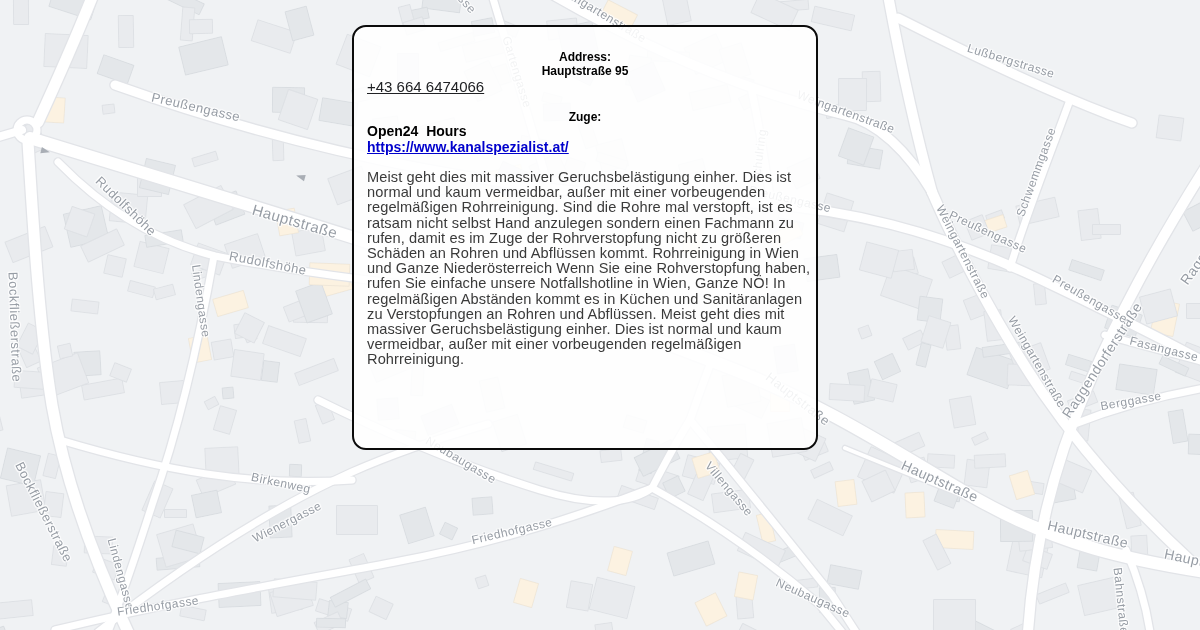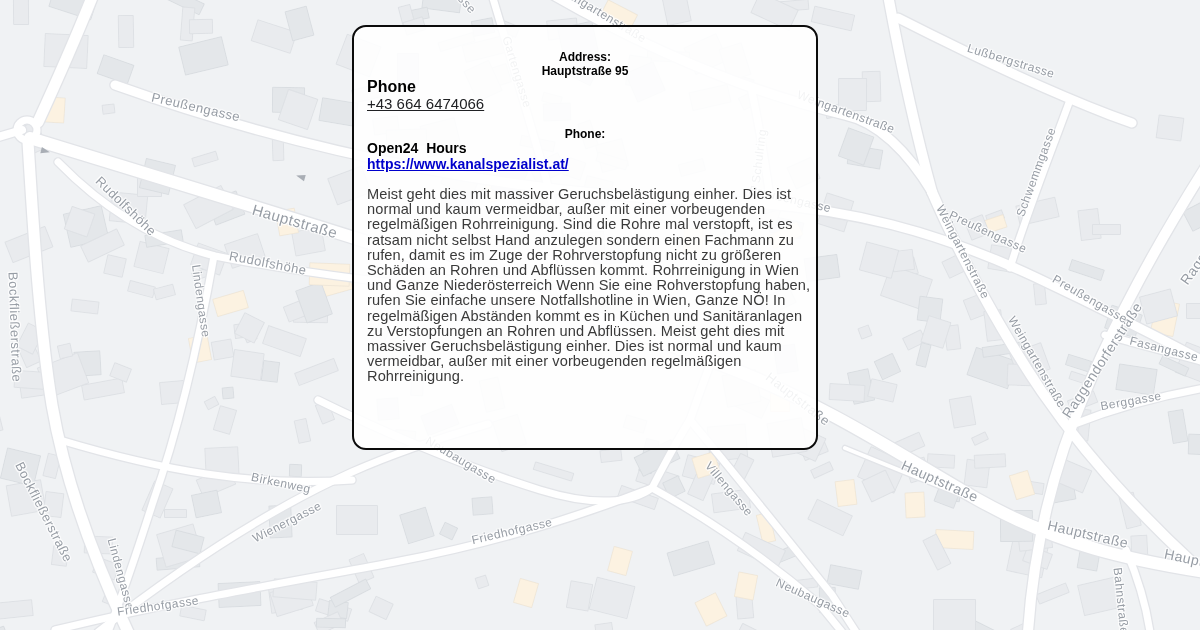--- a/index.html
+++ b/index.html
@@ -445,24 +445,23 @@
       <span class="street-label" style="left: 798px; top: 399px; font-size: 13px; transform: translate(-50%, -50%) rotate(38deg);">Hauptstraße</span>
       <span class="street-label" style="left: 790px; top: 199px; font-size: 12px; transform: translate(-50%, -50%) rotate(13deg);">Preußengasse</span>
       <span class="street-label" style="left: 449px; top: -16px; font-size: 12px; transform: translate(-50%, -50%) rotate(48deg);">Gartengasse</span>
     </div>
 </div>
 
 <div class="card">
   <div class="sec1">
     <div class="bline">Address:</div>
     <div class="bline">Hauptstraße 95</div>
-    <div class="phone-label">Phone</div>
     <a class="phone-link">+43 664 6474066</a>
   </div>
   <div class="sec2">
-    <div class="bline">Phone:</div>
+    <div class="bline">Zuge:</div>
     <div class="hours-val">Open24  Hours</div>
     <a class="web-link" id="web-link" style="color: rgb(0, 0, 204);">https://www.kanalspezialist.at/</a>
   </div>
   <div class="sec3">
     <div class="desc-body">Meist geht dies mit massiver Geruchsbelästigung einher. Dies ist normal und kaum vermeidbar, außer mit einer vorbeugenden regelmäßigen Rohrreinigung. Sind die Rohre mal verstopft, ist es ratsam nicht selbst Hand anzulegen sondern einen Fachmann zu rufen, damit es im Zuge der Rohrverstopfung nicht zu größeren Schäden an Rohren und Abflüssen kommt. Rohrreinigung in Wien und Ganze Niederösterreich Wenn Sie eine Rohverstopfung haben, rufen Sie einfache unsere Notfallshotline in Wien, Ganze NÖ! In regelmäßigen Abständen kommt es in Küchen und Sanitäranlagen zu Verstopfungen an Rohren und Abflüssen. Meist geht dies mit massiver Geruchsbelästigung einher. Dies ist normal und kaum vermeidbar, außer mit einer vorbeugenden regelmäßigen Rohrreinigung.</div>
   </div>
 </div>
 
 </body></html>

